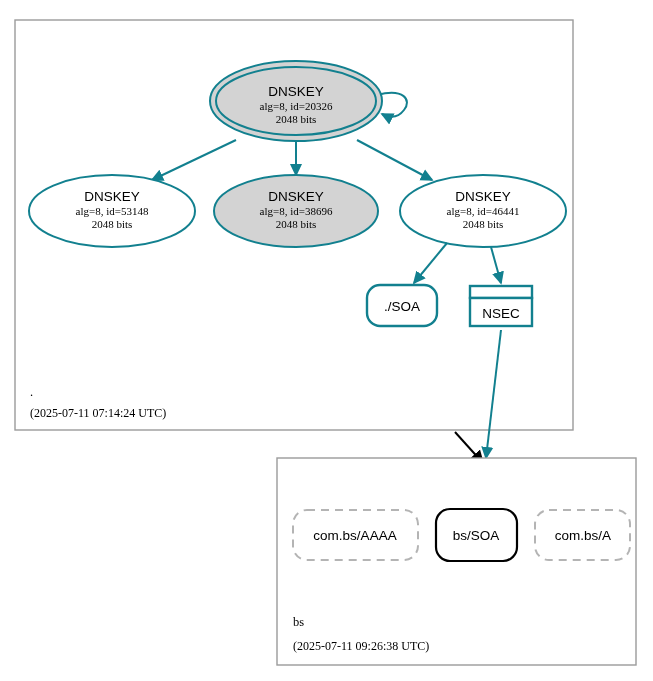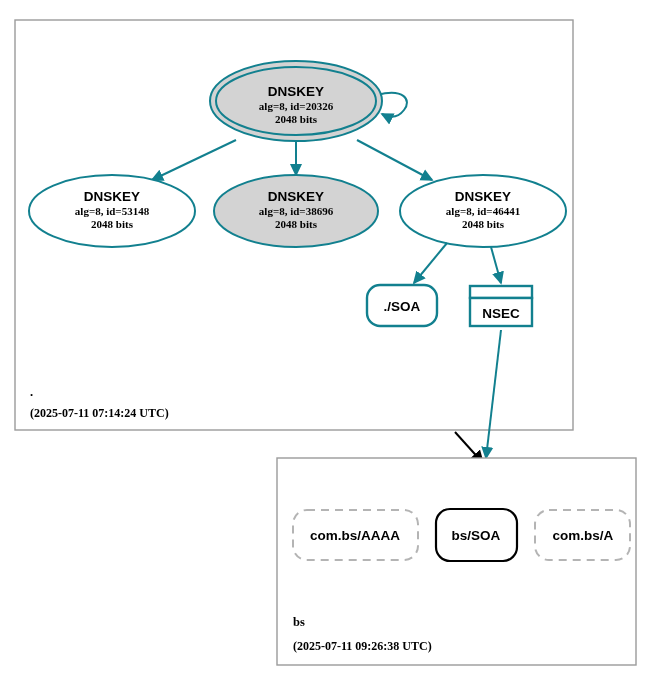--- a/index.html
+++ b/index.html
@@ -10,21 +10,20 @@
   body {
     width: 653px;
     height: 681px;
     font-family: "Liberation Sans", sans-serif;
     overflow: hidden;
   }
   #diagram-root {
     position: relative;
     width: 653px;
     height: 498px;
-    font-weight: bold;
   }
   svg#dnssec-graph {
     display: block;
     width: 653px;
     height: 681px;
   }
   .cluster-box {
     fill: #ffffff;
     stroke: #9b9b9b;
     stroke-width: 1.4;

